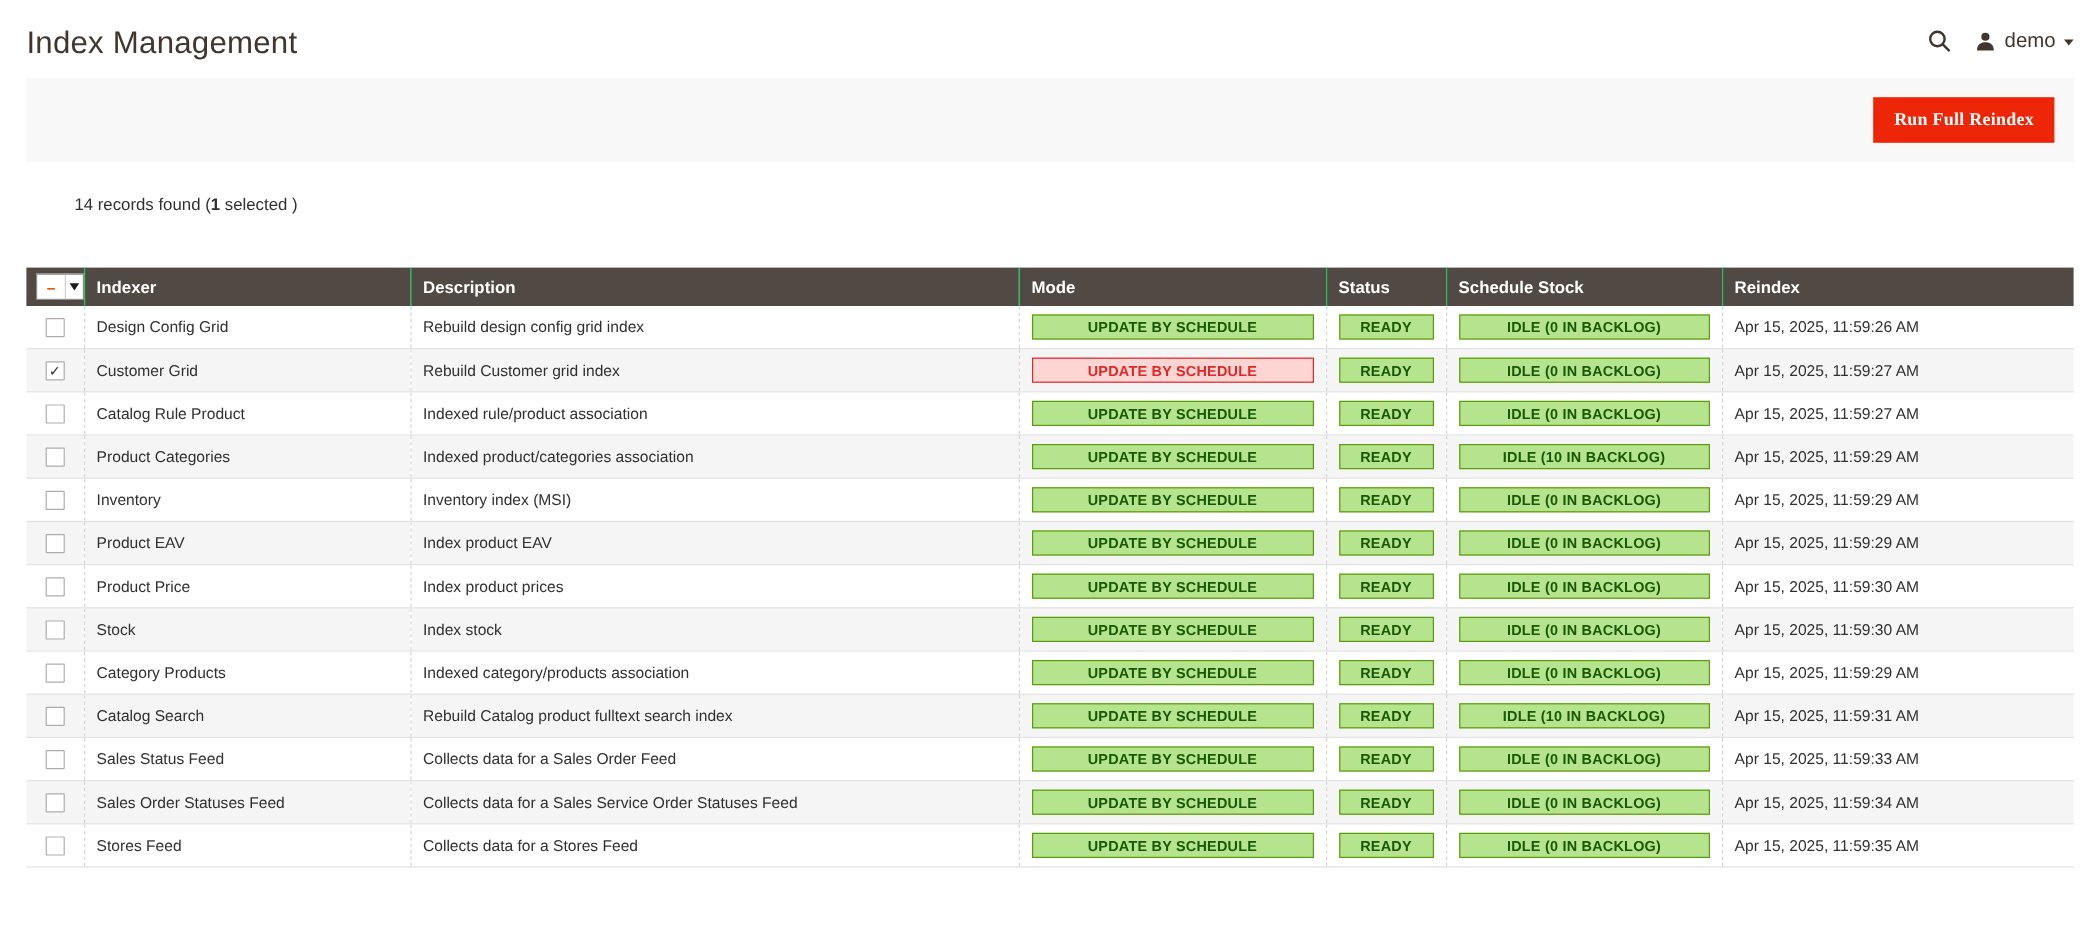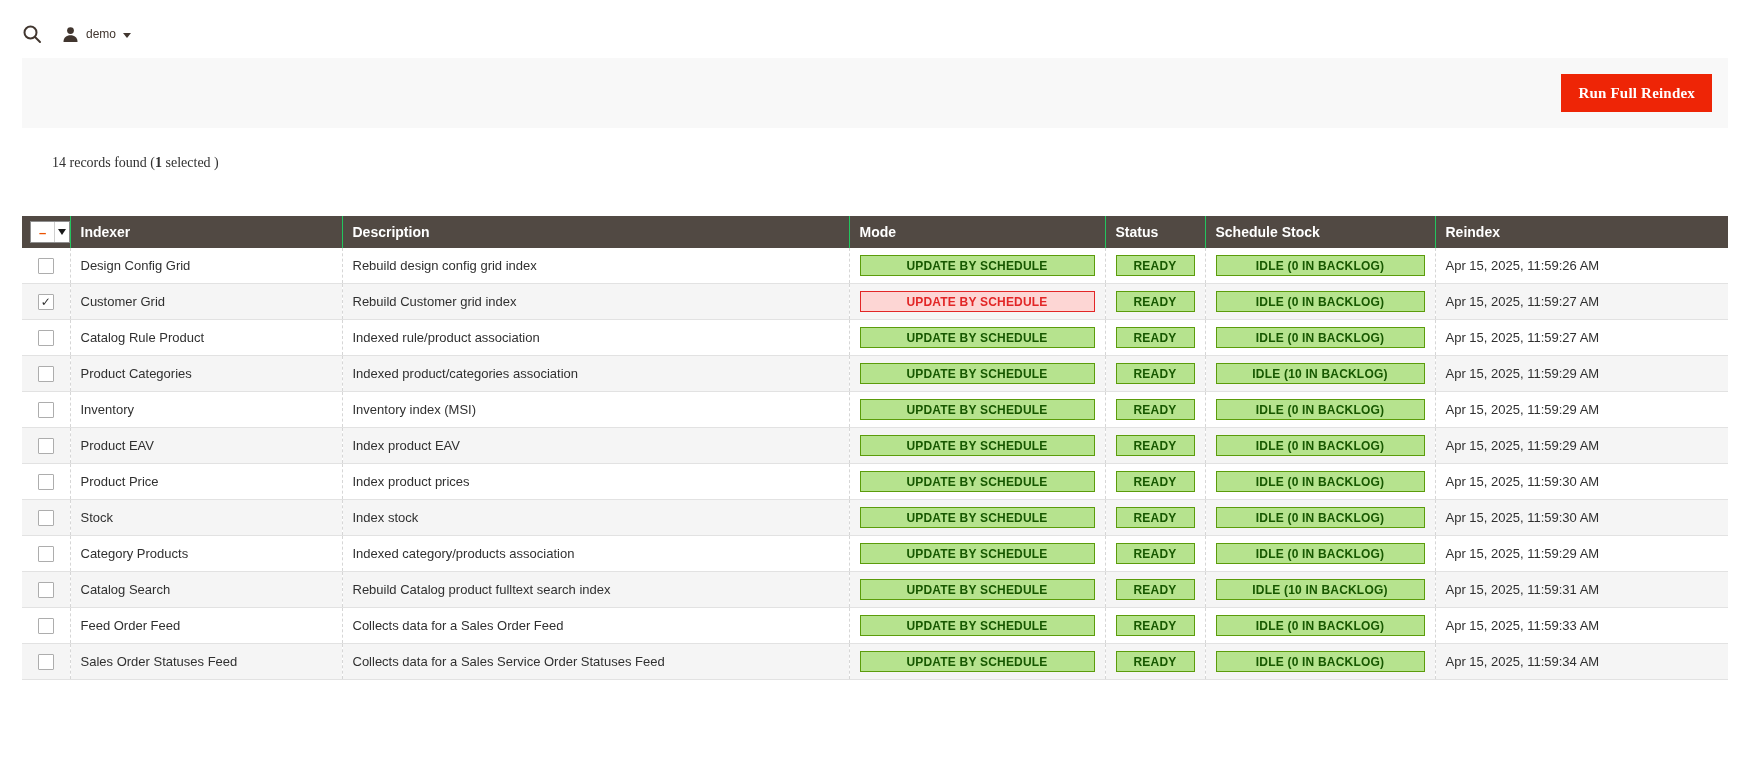--- a/index.html
+++ b/index.html
@@ -9,40 +9,40 @@
     background: #fff; overflow: hidden; position: relative;
     font-family: "Liberation Sans", "DejaVu Sans", sans-serif;
     color: #303030;
   }
 
   
   .page-top { display:flex; justify-content:space-between; align-items:flex-start; padding:16px 22px 0; }
   .page-title { font-size:26px; font-weight:400; color:#41362f; margin:4px 0 0; letter-spacing:.2px; }
   .top-right { display:flex; align-items:center; gap:20px; margin-top:8px; }
   .user-menu { display:flex; align-items:center; gap:7px; cursor:pointer; }
-  .user-name { font-size:12px; color:#41362f; }
+  .user-name { font-size:17px; color:#41362f; }
   .caret-down { width:0; height:0; border-left:4px solid transparent; border-right:4px solid transparent; border-top:5px solid #41362f; margin-top:2px; }
 
   
   .band { margin:14px 22px 0; height:70px; background:#f8f8f8;
           display:flex; align-items:center; justify-content:flex-end; padding-right:16px; }
   .btn-primary {
     background:#ee2506; color:#fff; border:none; height:38px; padding:0 17px;
     font-size:15px; font-weight:700; font-family:Liberation Serif, serif; cursor:pointer; letter-spacing:.2px;
   }
 
   
   .grid-toolbar { margin:18px 22px 0; display:flex; align-items:center; height:34px; }
   .actions-select { width:166px; height:33px; border:1px solid #adadad; background:#fff;
                     display:flex; align-items:stretch; justify-content:space-between; cursor:pointer; }
   .actions-label { font-size:14px; color:#303030; padding-left:11px; align-self:center; }
   .actions-arrow { width:29px; background:#e3e3e3; border-left:1px solid #adadad;
                    display:flex; align-items:center; justify-content:center; }
   .actions-arrow .caret { width:0; height:0; border-left:4px solid transparent; border-right:4px solid transparent; border-top:5px solid #55524e; }
-  .records { margin-left:30px; font-size:14px; color:#303030;font-family:Liberation Serif, serif; }
+  .records { margin-left:40px; font-size:14px; color:#303030; }
 
   
   table.grid { width:1706px; margin:36px 22px 0; border-collapse:collapse; table-layout:fixed; }
   .grid thead th {
     background:#514943; color:#fff; font-size:14px; font-weight:600; text-align:left;
     padding:8px 10px; height:32px; border:none;
   }
   .grid thead th + th { border-left:1px solid #22c55e; }
   .grid thead th.col-check { padding:5px 4px 5px 8px; }
   .grid tbody td {
@@ -72,20 +72,21 @@
            font-size:12px; font-weight:700; padding:3px 0 2px; letter-spacing:.2px; }
   .badge.notice   { background:#b6e38e; border-color:#5b9c0b; color:#175800; }
   .badge.critical { background:#fdd6d4; border-color:#e22626; color:#e22626; }
 
   svg { display:block; }
 </style>
 </head>
 <body>
 
 <div class="page-top">
+  <h1 class="page-title">Index Management</h1>
   <div class="top-right">
     <span>
       <svg width="20" height="20" viewBox="0 0 20 20">
         <circle cx="8.5" cy="8.5" r="6" fill="none" stroke="#41362f" stroke-width="2"></circle>
         <line x1="13" y1="13" x2="18" y2="18" stroke="#41362f" stroke-width="2" stroke-linecap="round"></line>
       </svg>
     </span>
     <div class="user-menu">
       <span>
         <svg width="17" height="17" viewBox="0 0 17 17">
@@ -314,21 +315,21 @@
     <td class="badge-cell">
           <span class="badge notice">IDLE (10 IN BACKLOG)</span>
         </td>
     <td>Apr 15, 2025, 11:59:31 AM</td>
   </tr>
 
   <tr>
     <td class="col-check">
           <div class="cb"></div>
         </td>
-    <td>Feed Order Feed</td>
+    <td>Sales Status Feed</td>
     <td>Collects data for a Sales Order Feed</td>
     <td class="badge-cell">
           <span class="badge notice">UPDATE BY SCHEDULE</span>
         </td>
     <td class="badge-cell">
           <span class="badge notice">READY</span>
         </td>
     <td class="badge-cell">
           <span class="badge notice">IDLE (0 IN BACKLOG)</span>
         </td>
@@ -346,14 +347,31 @@
         </td>
     <td class="badge-cell">
           <span class="badge notice">READY</span>
         </td>
     <td class="badge-cell">
           <span class="badge notice">IDLE (0 IN BACKLOG)</span>
         </td>
     <td>Apr 15, 2025, 11:59:34 AM</td>
   </tr>
 
+  <tr>
+    <td class="col-check">
+          <div class="cb"></div>
+        </td>
+    <td>Stores Feed</td>
+    <td>Collects data for a Stores Feed</td>
+    <td class="badge-cell">
+          <span class="badge notice">UPDATE BY SCHEDULE</span>
+        </td>
+    <td class="badge-cell">
+          <span class="badge notice">READY</span>
+        </td>
+    <td class="badge-cell">
+          <span class="badge notice">IDLE (0 IN BACKLOG)</span>
+        </td>
+    <td>Apr 15, 2025, 11:59:35 AM</td>
+  </tr>
 </tbody>
 </table>
 
 </body></html>

